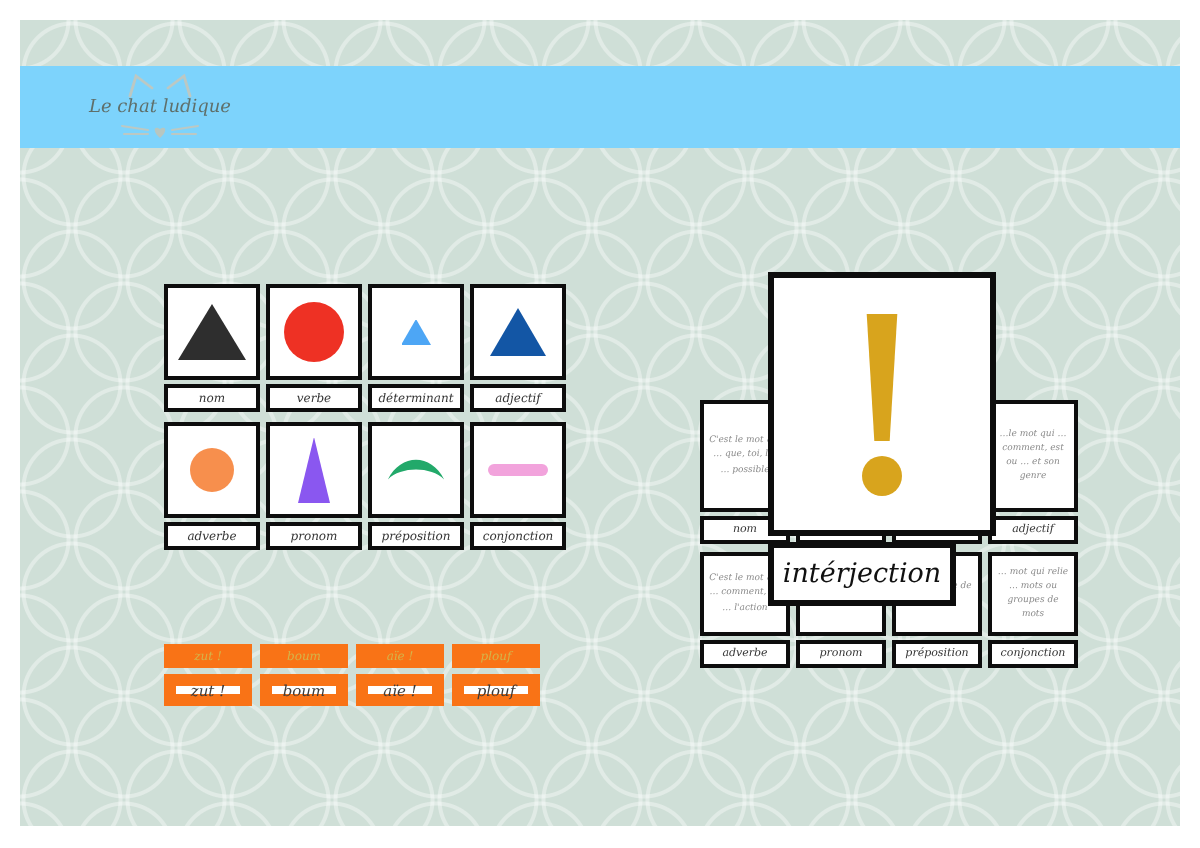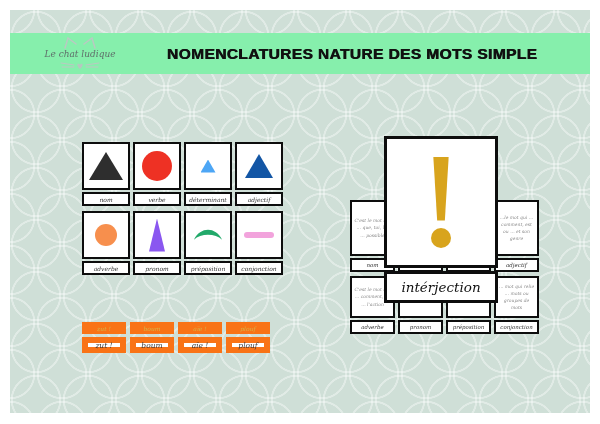--- a/index.html
+++ b/index.html
@@ -11,21 +11,21 @@
     position:absolute;left:10px;top:10px;right:10px;bottom:11px;
     background-color:#cfdfd7;
     background-image:
       radial-gradient(circle, rgba(255,255,255,0) 23px, rgba(255,255,255,.38) 23.5px, rgba(255,255,255,.38) 25px, rgba(255,255,255,0) 25.5px),
       radial-gradient(circle, rgba(255,255,255,0) 23px, rgba(255,255,255,.38) 23.5px, rgba(255,255,255,.38) 25px, rgba(255,255,255,0) 25.5px);
     background-size:52px 52px;
     background-position:0 0,26px 26px;
   }
   
   .band{
-    position:absolute;left:10px;right:10px;top:33px;height:41px;background:#86efac;
+    position:absolute;left:10px;right:10px;top:33px;height:41px;background:#7dd3fc;
   }
   .logo{
     position:absolute;left:22px;top:1px;width:96px;height:39px;
     display:flex;flex-direction:column;align-items:center;justify-content:center;
   }
   .logo-text{
     font-family:"DejaVu Serif",serif;font-style:italic;font-size:9px;color:#5f6f6a;
     line-height:1;margin:1px 0;
   }
   .logo svg{display:block;}
@@ -73,21 +73,21 @@
   .def-row-2 .def-body{height:42px;}
   .def-label{width:45px;height:14px;margin-top:2px;font-size:5.5px;border-width:2px;}
   
   .big-card{position:absolute;left:384px;top:136px;width:114px;z-index:2;}
   .big-body{
     width:114px;height:132px;border-width:3px;
     display:flex;flex-direction:column;align-items:center;justify-content:center;
   }
   .excl-bar{width:24px;height:64px;background:var(--c);clip-path:polygon(18% 0,82% 0,66% 100%,34% 100%);}
   .excl-dot{width:20px;height:20px;border-radius:50%;background:var(--c);margin-top:7px;}
-  .big-label{width:114px;height:32px;margin-top:3px;border-width:3px;font-size:13.5px;color:#111;font-style:italic;}
+  .big-label{width:94px;height:32px;margin-top:3px;border-width:3px;font-size:13.5px;color:#111;font-style:italic;}
   
   .strip-row{position:absolute;display:grid;grid-template-columns:repeat(4,44px);column-gap:4px;}
   .strip-row-1{left:82px;top:322px;}
   .strip-row-2{left:82px;top:337px;}
   .strip{
     background:#fff;border:6px solid #f97316;box-sizing:border-box;
     display:flex;align-items:center;justify-content:center;
     font-family:"DejaVu Serif",serif;font-style:italic;
   }
   .strip-row-1 .strip{height:12px;font-size:6px;color:var(--c);}
@@ -105,21 +105,20 @@
         <path d="M2 11 L5 1 L13 7" fill="none" stroke="#bcc8c3" stroke-width="1.4" stroke-linecap="round"></path>
         <path d="M32 11 L29 1 L21 7" fill="none" stroke="#bcc8c3" stroke-width="1.4" stroke-linecap="round"></path>
       </svg>
       <div class="logo-text">Le chat ludique</div>
       <svg width="40" height="10" viewBox="0 0 40 10">
         <path d="M1 3 L14 5 M2 7 L14 7" stroke="#bcc8c3" stroke-width="1" fill="none" stroke-linecap="round"></path>
         <path d="M39 3 L26 5 M38 7 L26 7" stroke="#bcc8c3" stroke-width="1" fill="none" stroke-linecap="round"></path>
         <path d="M20 9 C16 5.5 17 2.5 20 4.5 C23 2.5 24 5.5 20 9 Z" fill="#b7c6c0"></path>
       </svg>
     </div>
-    <div class="title">NOMENCLATURES NATURE DES MOTS SIMPLE</div>
   </div>
 
   <div class="sym-grid">
 
     <div class="sym-card">
       <div class="sym-body cardbox">
         <div class="shape-tri-lg" style="--c: #2e2e2e;"></div>
       </div>
       <div class="sym-label labelbox">nom</div>
     </div>

